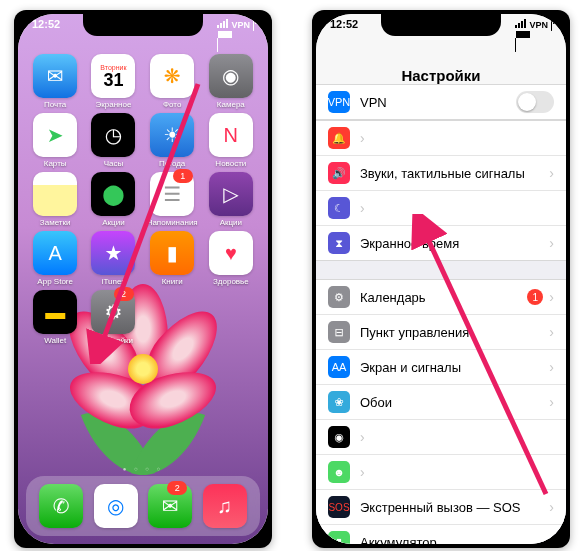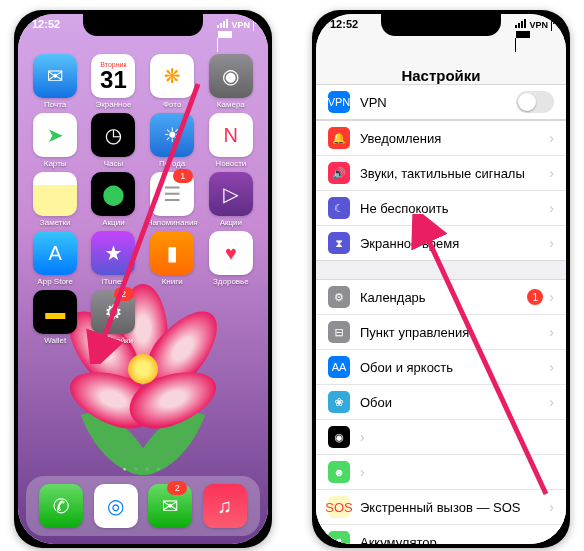--- a/index.html
+++ b/index.html
@@ -1,16 +1,16 @@
 <!DOCTYPE html>
 <html><head>
 <meta charset="utf-8">
 <style>
 body{margin:0;background:#fff;font-family:-apple-system,"Helvetica Neue",Arial,sans-serif;display:flex;gap:40px;padding:10px;justify-content:center;}
-.phone{width:250px;height:530px;background:#000;border-radius:28px;padding:4px;position:relative;box-shadow:0 2px 8px rgba(0,0,0,.3);}
+.phone{width:250px;height:530px;background:#000;border-radius:12px;padding:4px;position:relative;box-shadow:0 2px 8px rgba(0,0,0,.3);}
 .screen{width:100%;height:100%;border-radius:36px;overflow:hidden;position:relative;background:#fff;}
 .notch{position:absolute;top:0;left:50%;transform:translateX(-50%);width:120px;height:22px;background:#000;border-radius:0 0 14px 14px;z-index:10;}
 .status{position:absolute;top:4px;left:0;right:0;height:18px;display:flex;justify-content:space-between;padding:0 14px;font-size:11px;font-weight:600;z-index:5;}
 .home-bg{position:absolute;inset:0;background:linear-gradient(180deg,#d4a5e8 0%,#c78bd4 40%,#6b3d8c 100%);}
 .flower{position:absolute;bottom:60px;left:50%;transform:translateX(-50%);width:160px;height:200px;}
 .petal{position:absolute;width:50px;height:90px;background:radial-gradient(ellipse at center,#f8d5dc 20%,#e91e63 70%);border-radius:50% 50% 50% 50%/60% 60% 40% 40%;}
 .p1{top:0;left:55px;}
 .p2{top:20px;left:15px;transform:rotate(-40deg);}
 .p3{top:20px;right:15px;transform:rotate(40deg);}
 .p4{top:70px;left:25px;transform:rotate(-70deg);}
@@ -40,21 +40,21 @@
 .toggle::after{content:"";position:absolute;left:2px;top:2px;width:18px;height:18px;background:#fff;border-radius:50%;box-shadow:0 1px 2px rgba(0,0,0,.3);}
 .rbadge{background:#ff3b30;color:#fff;border-radius:8px;min-width:16px;height:16px;font-size:10px;display:flex;align-items:center;justify-content:center;margin-right:6px;}
 .arrow{position:absolute;z-index:20;pointer-events:none;}
 .sig{display:inline-flex;align-items:flex-end;gap:1px;}
 .sig i{width:2px;background:currentColor;display:block;}
 .sig i:nth-child(1){height:3px}.sig i:nth-child(2){height:5px}.sig i:nth-child(3){height:7px}.sig i:nth-child(4){height:9px}
 .batt{width:18px;height:9px;border:1px solid currentColor;border-radius:2px;position:relative;margin-left:3px;}
 .batt::after{content:"";position:absolute;right:-3px;top:2px;width:2px;height:4px;background:currentColor;border-radius:0 1px 1px 0;}
 .batt i{display:block;width:14px;height:7px;background:currentColor;margin:1px;}
 .cal{background:#fff;color:#000;flex-direction:column;font-size:7px;}
-.cal b{font-size:24px;line-height:1;text-align:center;}
+.cal b{font-size:18px;line-height:1;text-align:center;}
 </style>
 </head>
 <body>
 
 <div class="phone">
   <div class="screen">
     <div class="notch"></div>
     <div class="home-bg">
       <div class="flower">
         <div class="leaf l1"></div>
@@ -202,31 +202,29 @@
         <div class="row">
           <div class="ricon" style="background:#007aff">VPN</div>
           <div class="rlabel">VPN</div>
           <div class="toggle"></div>
         </div>
       </div>
       <div id="groups">
           <div class="group">
             <div class="row">
               <div class="ricon" style="background:#ff3b30;color:#fff;font-size:11px">🔔</div>
-              <div class="rlabel">Уведомления</div>
               <span class="chev">›</span>
             </div>
             <div class="row">
               <div class="ricon" style="background:#ff2d55;color:#fff;font-size:11px">🔊</div>
               <div class="rlabel">Звуки, тактильные сигналы</div>
               <span class="chev">›</span>
             </div>
             <div class="row">
               <div class="ricon" style="background:#5856d6;color:#fff;font-size:11px">☾</div>
-              <div class="rlabel">Не беспокоить</div>
               <span class="chev">›</span>
             </div>
             <div class="row">
               <div class="ricon" style="background:#5856d6;color:#fff;font-size:11px">⧗</div>
               <div class="rlabel">Экранное время</div>
               <span class="chev">›</span>
             </div>
           </div>
           <div class="group">
             <div class="row">
@@ -235,38 +233,38 @@
               <span class="rbadge">1</span>
               <span class="chev">›</span>
             </div>
             <div class="row">
               <div class="ricon" style="background:#8e8e93;color:#fff;font-size:11px">⊟</div>
               <div class="rlabel">Пункт управления</div>
               <span class="chev">›</span>
             </div>
             <div class="row">
               <div class="ricon" style="background:#007aff;color:#fff;font-size:11px">AA</div>
-              <div class="rlabel">Обои и яркость</div>
+              <div class="rlabel">Экран и сигналы</div>
               <span class="chev">›</span>
             </div>
             <div class="row">
               <div class="ricon" style="background:#34aadc;color:#fff;font-size:11px">❀</div>
               <div class="rlabel">Обои</div>
               <span class="chev">›</span>
             </div>
             <div class="row">
               <div class="ricon" style="background:#000;color:#fff;font-size:11px">◉</div>
               <span class="chev">›</span>
             </div>
             <div class="row">
               <div class="ricon" style="background:#4cd964;color:#fff;font-size:11px">☻</div>
               <span class="chev">›</span>
             </div>
             <div class="row">
-              <div class="ricon" style="background:#fef9c3;color:#ff3b30;font-size:13px">SOS</div>
+              <div class="ricon" style="background:#0f172a;color:#ff3b30;font-size:10px">SOS</div>
               <div class="rlabel">Экстренный вызов — SOS</div>
               <span class="chev">›</span>
             </div>
             <div class="row">
               <div class="ricon" style="background:#4cd964;color:#fff;font-size:11px">▮</div>
               <div class="rlabel">Аккумулятор</div>
               <span class="chev">›</span>
             </div>
           </div>
         </div>

